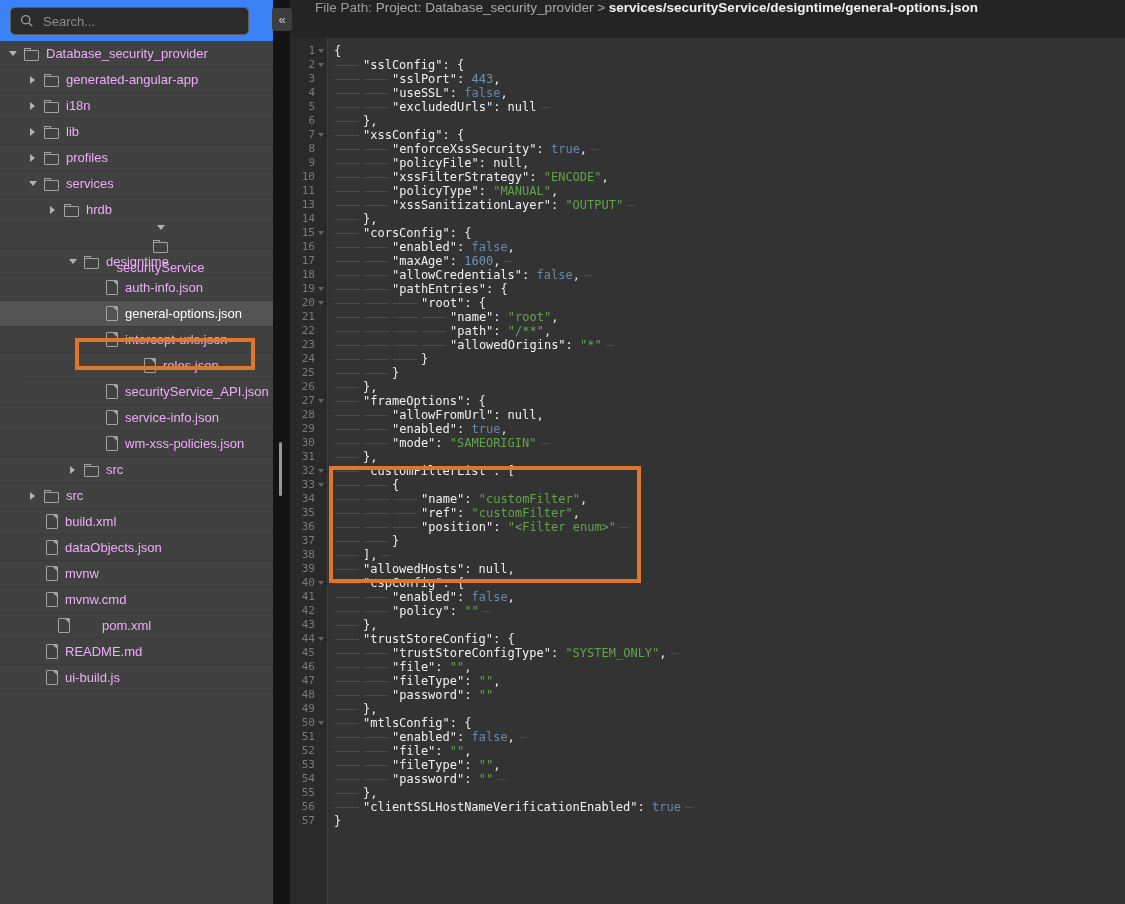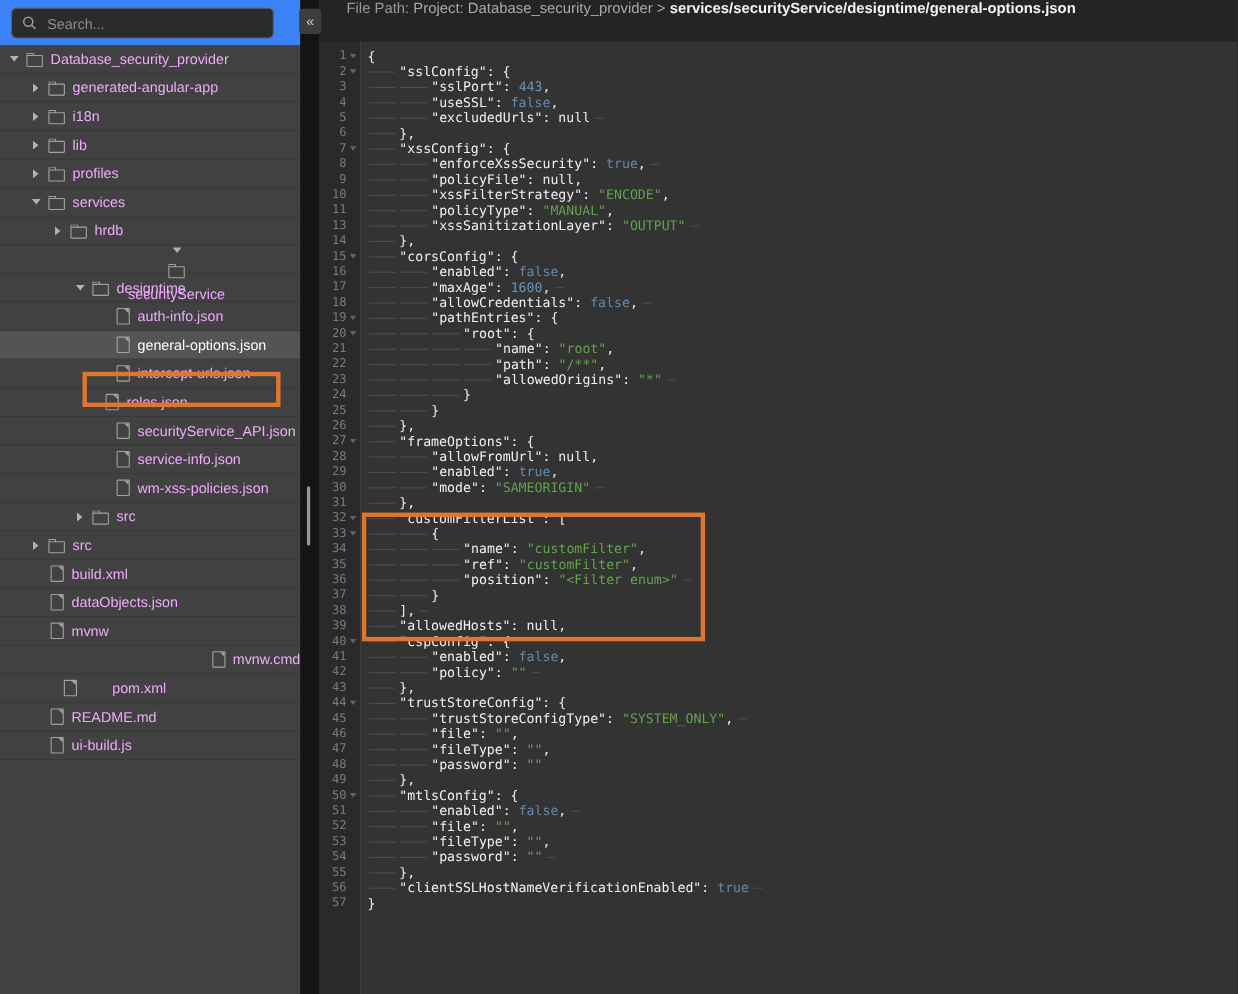--- a/index.html
+++ b/index.html
@@ -145,21 +145,21 @@
           <span>auth-info.json</span>
         </div>
         <div class="trow sel" style="padding-left: 106px;">
           <span class="ico ico-file"></span>
           <span>general-options.json</span>
         </div>
         <div class="trow" style="padding-left: 106px;">
           <span class="ico ico-file"></span>
           <span>intercept-urls.json</span>
         </div>
-        <div class="trow" style="padding-left: 96px;">
+        <div class="trow" style="padding-left: 120px; margin-left: 24px;">
           <span class="ico ico-file"></span>
           <span>roles.json</span>
         </div>
         <div class="trow" style="padding-left: 106px;">
           <span class="ico ico-file"></span>
           <span>securityService_API.json</span>
         </div>
         <div class="trow" style="padding-left: 106px;">
           <span class="ico ico-file"></span>
           <span>service-info.json</span>
@@ -183,21 +183,21 @@
           <span>build.xml</span>
         </div>
         <div class="trow" style="padding-left: 46px;">
           <span class="ico ico-file"></span>
           <span>dataObjects.json</span>
         </div>
         <div class="trow" style="padding-left: 46px;">
           <span class="ico ico-file"></span>
           <span>mvnw</span>
         </div>
-        <div class="trow" style="padding-left: 46px; justify-content: flex-end;">
+        <div class="trow" style="padding-left: 46px;">
           <span class="ico ico-file"></span>
           <span>mvnw.cmd</span>
         </div>
         <div class="trow" style="padding-left: 58px; gap: 32px;">
           <span class="ico ico-file"></span>
           <span>pom.xml</span>
         </div>
         <div class="trow" style="padding-left: 46px;">
           <span class="ico ico-file"></span>
           <span>README.md</span>

